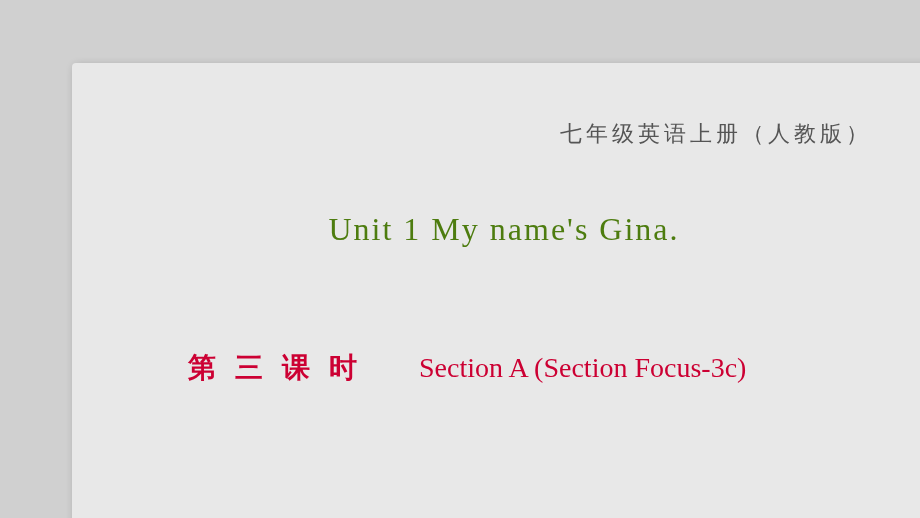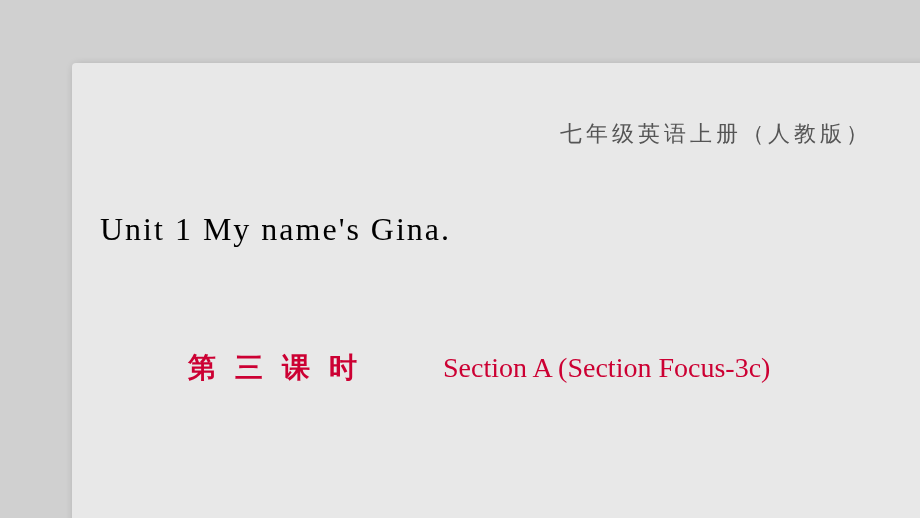--- a/index.html
+++ b/index.html
@@ -35,34 +35,33 @@
       color: #555;
       letter-spacing: 4px;
       font-family: "SimSun", "STSong", serif;
     }
 
     .unit-title {
       position: absolute;
       top: 120px;
       left: 0;
       right: 0;
-      text-align: left;
+      text-align: center;
       font-size: 32px;
-      color: #000000;
+      color: #4d7c0f;
       letter-spacing: 2px;
       font-family: "Georgia", "Times New Roman", serif;
     }
 
     .lesson-row {
       position: absolute;
       top: 230px;
       left: 60px;
       display: flex;
       align-items: baseline;
-      gap: 24px;
     }
 
     .lesson-chinese {
       font-size: 28px;
       color: #cc0033;
       font-family: "SimSun", "STSong", serif;
       letter-spacing: 6px;
       font-weight: bold;
     }
 

